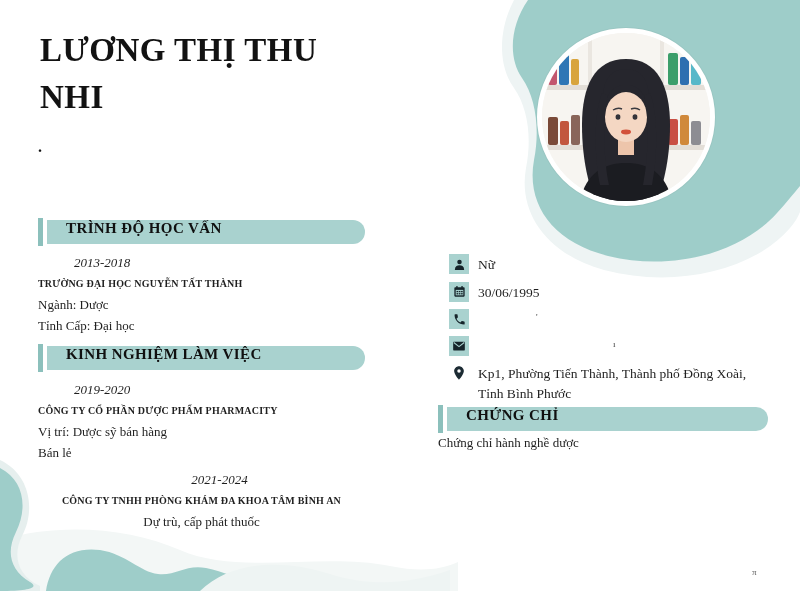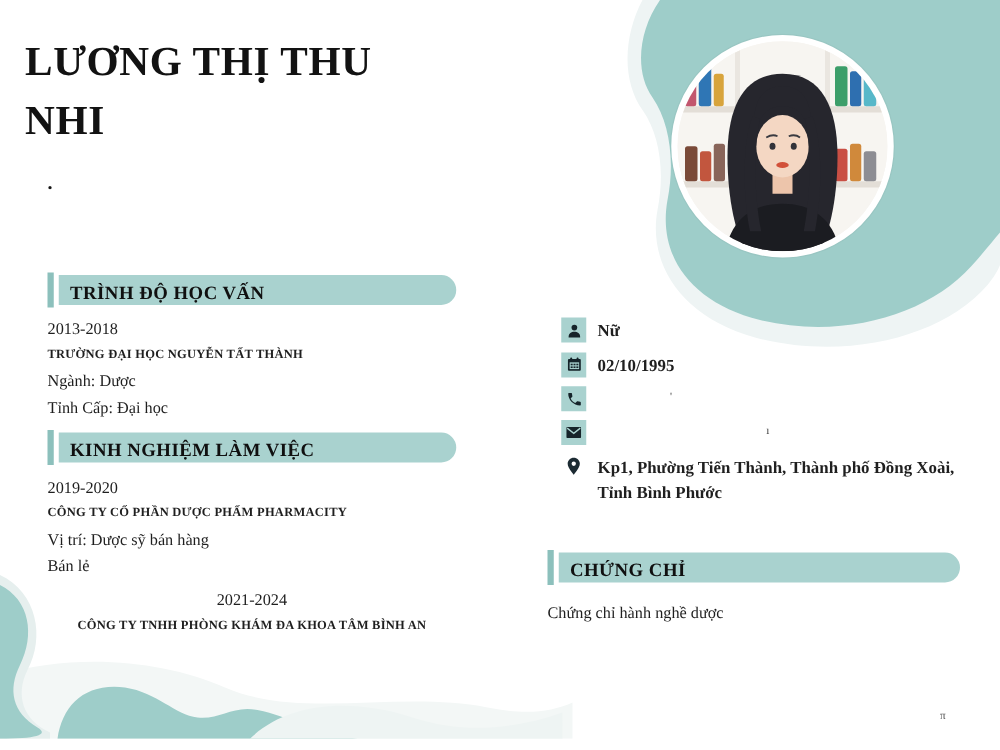--- a/index.html
+++ b/index.html
@@ -10,55 +10,55 @@
   #blob-tr{position:absolute;top:0;right:0;width:310px;height:300px;pointer-events:none;}
   #deco-bl{position:absolute;left:0;top:454px;width:480px;height:137px;pointer-events:none;}
 
   
   #photo{position:absolute;left:537px;top:28px;width:178px;height:178px;border-radius:50%;
          border:5px solid #ffffff;box-sizing:border-box;overflow:hidden;background:#f7f5f1;
          box-shadow:0 0 0 1px rgba(0,0,0,0.03);}
   #photo svg{display:block;}
 
   
-  .name{position:absolute;left:20px;top:27px;width:340px;margin:0;
+  .name{position:absolute;left:40px;top:27px;width:340px;margin:0;
         font-size:33px;font-weight:bold;line-height:47px;letter-spacing:0.5px;color:#121212;}
   .name-dot{position:absolute;left:38px;top:138px;font-size:16px;font-weight:bold;color:#121212;}
 
   
   .sec-header{position:relative;height:24px;margin-bottom:0;}
   .sec-accent{position:absolute;left:0;top:-2px;width:5px;height:28px;background:#8cc0bc;}
   .sec-bar{margin-left:9px;height:24px;background:#a9d2cf;border-radius:0 12px 12px 0;
-           display:flex;align-items:flex-end;padding-left:9px;}
+           display:flex;align-items:flex-start;padding-left:19px;}
   .sec-title{font-size:15px;font-weight:bold;letter-spacing:0.4px;color:#101010;}
 
   
   .left-col{position:absolute;left:38px;top:220px;width:327px;}
   .entries{margin-top:8px;}
   .sec-experience{margin-top:10px;}
   .sec-experience .entries{margin-top:9px;}
   .entry + .entry{margin-top:6px;text-align:center;}
-  .entry-period{font-size:13px;line-height:21px;}
+  .entry-period{font-style:italic;font-size:13px;line-height:21px;margin-left:36px;}
   .entry-org{font-weight:bold;font-size:10px;line-height:21px;letter-spacing:0.2px;}
   .entry-line{font-size:13px;line-height:21px;}
 
   
   .info-list{position:absolute;left:449px;top:254px;width:322px;}
   .info-row{display:flex;align-items:flex-start;margin-bottom:7px;min-height:20px;}
   .info-icon{width:20px;height:20px;flex:0 0 20px;margin-right:9px;
              display:flex;align-items:center;justify-content:center;}
   .teal-bg{background:#a9d2cf;}
-  .info-value{font-size:13.5px;line-height:19.5px;padding-top:1px;max-width:293px;font-weight:bold;}
+  .info-value{font-size:13.5px;line-height:19.5px;padding-top:1px;max-width:293px;}
   .redact-mark{font-size:9px;color:#444;padding-top:3px;}
   .mark-phone{margin-left:58px;}
   .mark-email{margin-left:135px;}
 
   
-  .cert-block{position:absolute;left:438px;top:442px;width:330px;}
-  .cert-lines{margin-top:13px;}
+  .cert-block{position:absolute;left:438px;top:407px;width:330px;}
+  .cert-lines{margin-top:1px;}
   .cert-line{font-size:13px;line-height:22px;}
 
   .footer-mark{position:absolute;left:752px;top:567px;font-size:9px;color:#555;}
 </style>
 </head>
 <body>
 
 <div id="page">
 
   <svg id="blob-tr" viewBox="0 0 310 300" aria-hidden="true">
@@ -140,20 +140,21 @@
       <div class="entries">
         <div class="entry">
           <div class="entry-period">2019-2020</div>
           <div class="entry-org">CÔNG TY CỔ PHẦN DƯỢC PHẨM PHARMACITY</div>
           <div class="entry-line">Vị trí: Dược sỹ bán hàng</div>
           <div class="entry-line">Bán lẻ</div>
         </div>
         <div class="entry">
           <div class="entry-period">2021-2024</div>
           <div class="entry-org">CÔNG TY TNHH PHÒNG KHÁM ĐA KHOA TÂM BÌNH AN</div>
+          <div class="entry-line">Dự trù, cấp phát thuốc</div>
         </div>
       </div>
     </div>
 
   </div>
 
   <div class="info-list">
 
     <div class="info-row">
       <span class="info-icon teal-bg">
@@ -173,21 +174,21 @@
             <rect x="6.5" y="11" width="3" height="2.4" fill="#16242a"></rect>
             <rect x="10.7" y="11" width="3" height="2.4" fill="#16242a"></rect>
             <rect x="14.9" y="11" width="3" height="2.4" fill="#16242a"></rect>
             <rect x="6.5" y="15" width="3" height="2.4" fill="#16242a"></rect>
             <rect x="10.7" y="15" width="3" height="2.4" fill="#16242a"></rect>
             <rect x="14.9" y="15" width="3" height="2.4" fill="#16242a"></rect>
             <rect x="6" y="1.8" width="2.6" height="4" rx="1" fill="#16242a"></rect>
             <rect x="15.4" y="1.8" width="2.6" height="4" rx="1" fill="#16242a"></rect>
           </svg>
       </span>
-      <span class="info-value">02/10/1995</span>
+      <span class="info-value">30/06/1995</span>
     </div>
 
     <div class="info-row">
       <span class="info-icon teal-bg">
         <svg viewBox="0 0 24 24" width="13" height="13" fill="#16242a">
             <path d="M6.5 10.6c1.5 3 3.9 5.4 6.9 6.9l2.3-2.3c.3-.3.7-.4 1.1-.3 1.2.4 2.4.6 3.7.6.6 0 1 .4 1 1v3.6c0 .6-.4 1-1 1C10.9 21.1 2.9 13.1 2.9 3.5c0-.6.4-1 1-1h3.6c.6 0 1 .4 1 1 0 1.3.2 2.5.6 3.7.1.4 0 .8-.3 1.1l-2.3 2.3z"></path>
           </svg>
       </span>
       <span class="info-value"></span>
       <span class="redact-mark mark-phone">'</span>

